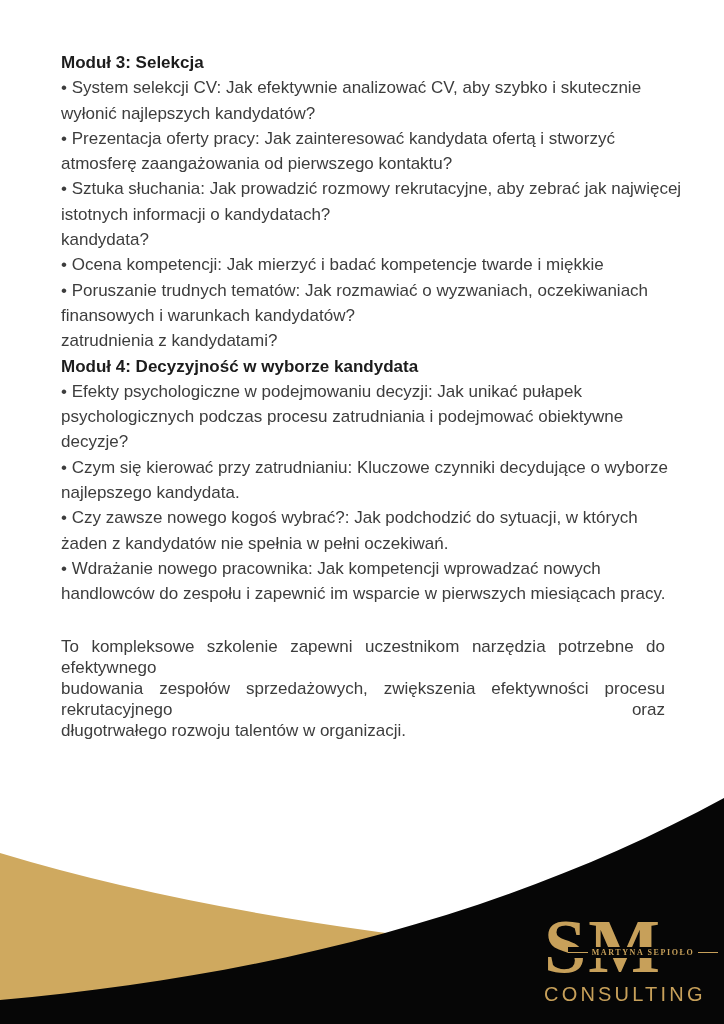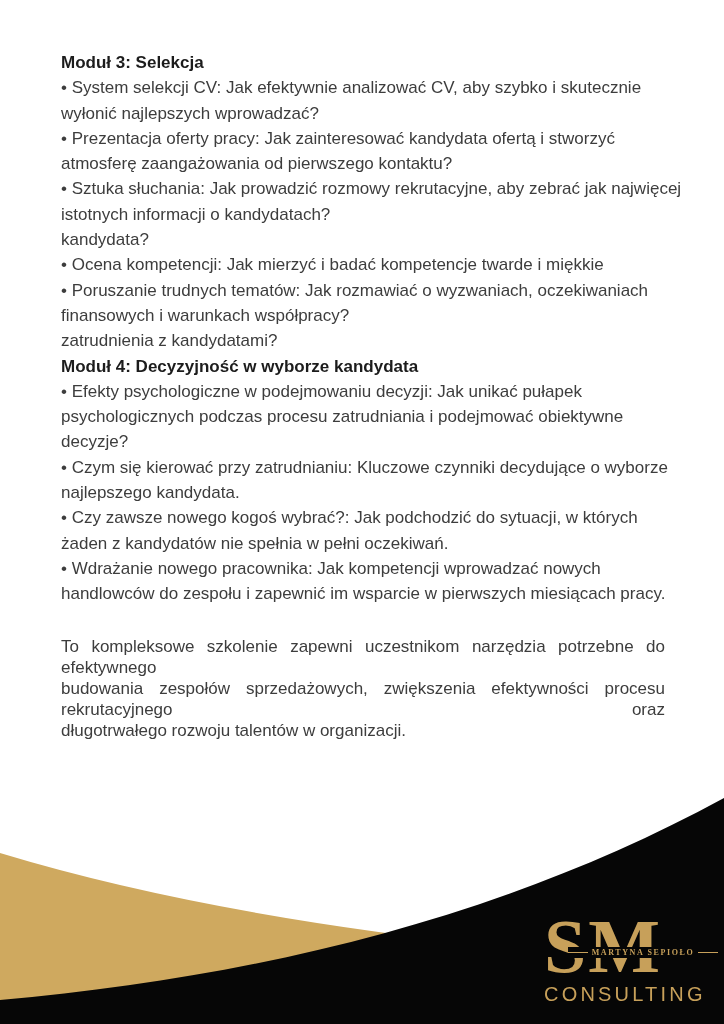--- a/index.html
+++ b/index.html
@@ -94,29 +94,29 @@
 <body>
 
 <div class="page">
 
   <div class="content">
 
     <div class="section">
       <div class="section-heading">Moduł 3: Selekcja</div>
       <div>
           <div class="text-line">• System selekcji CV: Jak efektywnie analizować CV, aby szybko i skutecznie</div>
-          <div class="text-line">wyłonić najlepszych wprowadzać?</div>
+          <div class="text-line">wyłonić najlepszych kandydatów?</div>
           <div class="text-line">• Prezentacja oferty pracy: Jak zainteresować kandydata ofertą i stworzyć</div>
           <div class="text-line">atmosferę zaangażowania od pierwszego kontaktu?</div>
           <div class="text-line">• Sztuka słuchania: Jak prowadzić rozmowy rekrutacyjne, aby zebrać jak najwięcej</div>
           <div class="text-line">istotnych informacji o kandydatach?</div>
           <div class="text-line">kandydata?</div>
           <div class="text-line">• Ocena kompetencji: Jak mierzyć i badać kompetencje twarde i miękkie</div>
           <div class="text-line">• Poruszanie trudnych tematów: Jak rozmawiać o wyzwaniach, oczekiwaniach</div>
-          <div class="text-line">finansowych i warunkach współpracy?</div>
+          <div class="text-line">finansowych i warunkach kandydatów?</div>
           <div class="text-line">zatrudnienia z kandydatami?</div>
         </div>
     </div>
 
     <div class="section">
       <div class="section-heading">Moduł 4: Decyzyjność w wyborze kandydata</div>
       <div>
           <div class="text-line">• Efekty psychologiczne w podejmowaniu decyzji: Jak unikać pułapek</div>
           <div class="text-line">psychologicznych podczas procesu zatrudniania i podejmować obiektywne</div>
           <div class="text-line">decyzje?</div>

